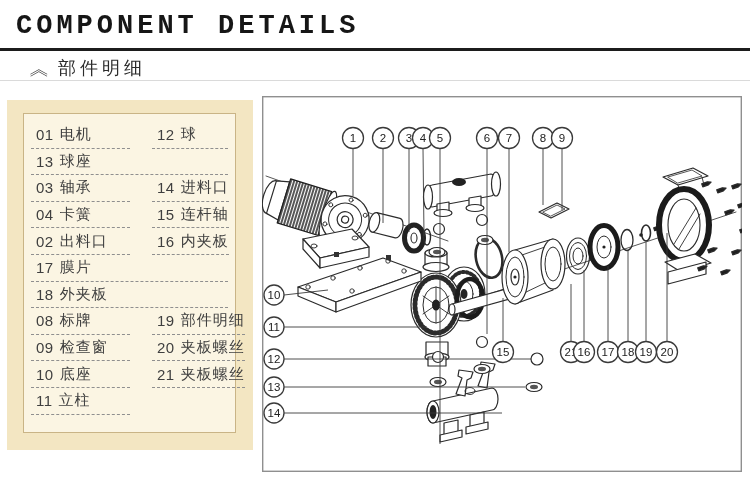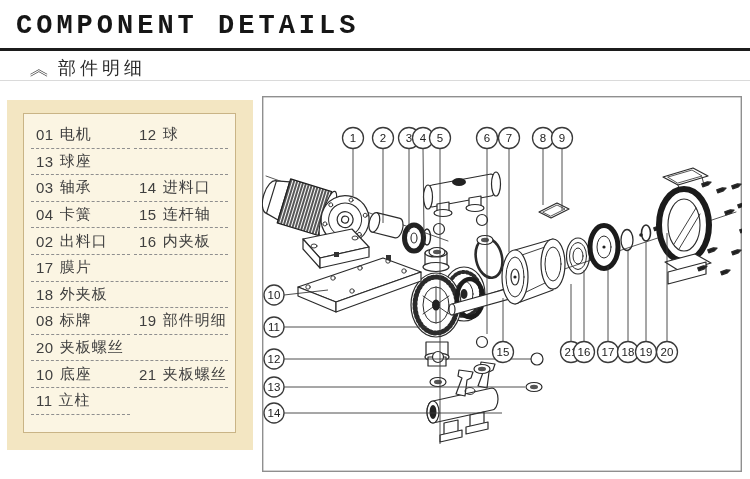--- a/index.html
+++ b/index.html
@@ -26,21 +26,21 @@
 
   
   .list-box{
     position:absolute;left:7px;top:100px;width:246px;height:350px;
     background:#f3e6c2;
   }
   .list-inner{
     position:absolute;left:16px;top:13px;width:197px;height:310px;
     background:#fbf5e3;border:1px solid #c9b486;padding:8px 7px 0 7px;
   }
-  .prow{display:flex;height:26.6px;gap:4px;}
+  .prow{display:flex;height:26.6px;gap:22px;}
   .pcell{
     display:flex;align-items:center;padding-left:5px;
     font-size:15px;color:#3f3f3f;letter-spacing:1px;white-space:nowrap;
     border-bottom:1px dashed #8f8f8f;
   }
   .pcell .pno{margin-right:6px;letter-spacing:0.5px;}
   .pcell.c1{width:94px;flex:none;}
   .pcell.c2{flex:1;}
   .pcell.empty{border-bottom:none;}
 
@@ -127,20 +127,24 @@
         <div class="pcell c1">
           <span class="pno">08</span>
           <span>标牌</span>
         </div>
         <div class="pcell c2">
           <span class="pno">19</span>
           <span>部件明细</span>
         </div>
       </div>
       <div class="prow">
+        <div class="pcell c1">
+          <span class="pno">09</span>
+          <span>检查窗</span>
+        </div>
         <div class="pcell c2">
           <span class="pno">20</span>
           <span>夹板螺丝</span>
         </div>
       </div>
       <div class="prow">
         <div class="pcell c1">
           <span class="pno">10</span>
           <span>底座</span>
         </div>

